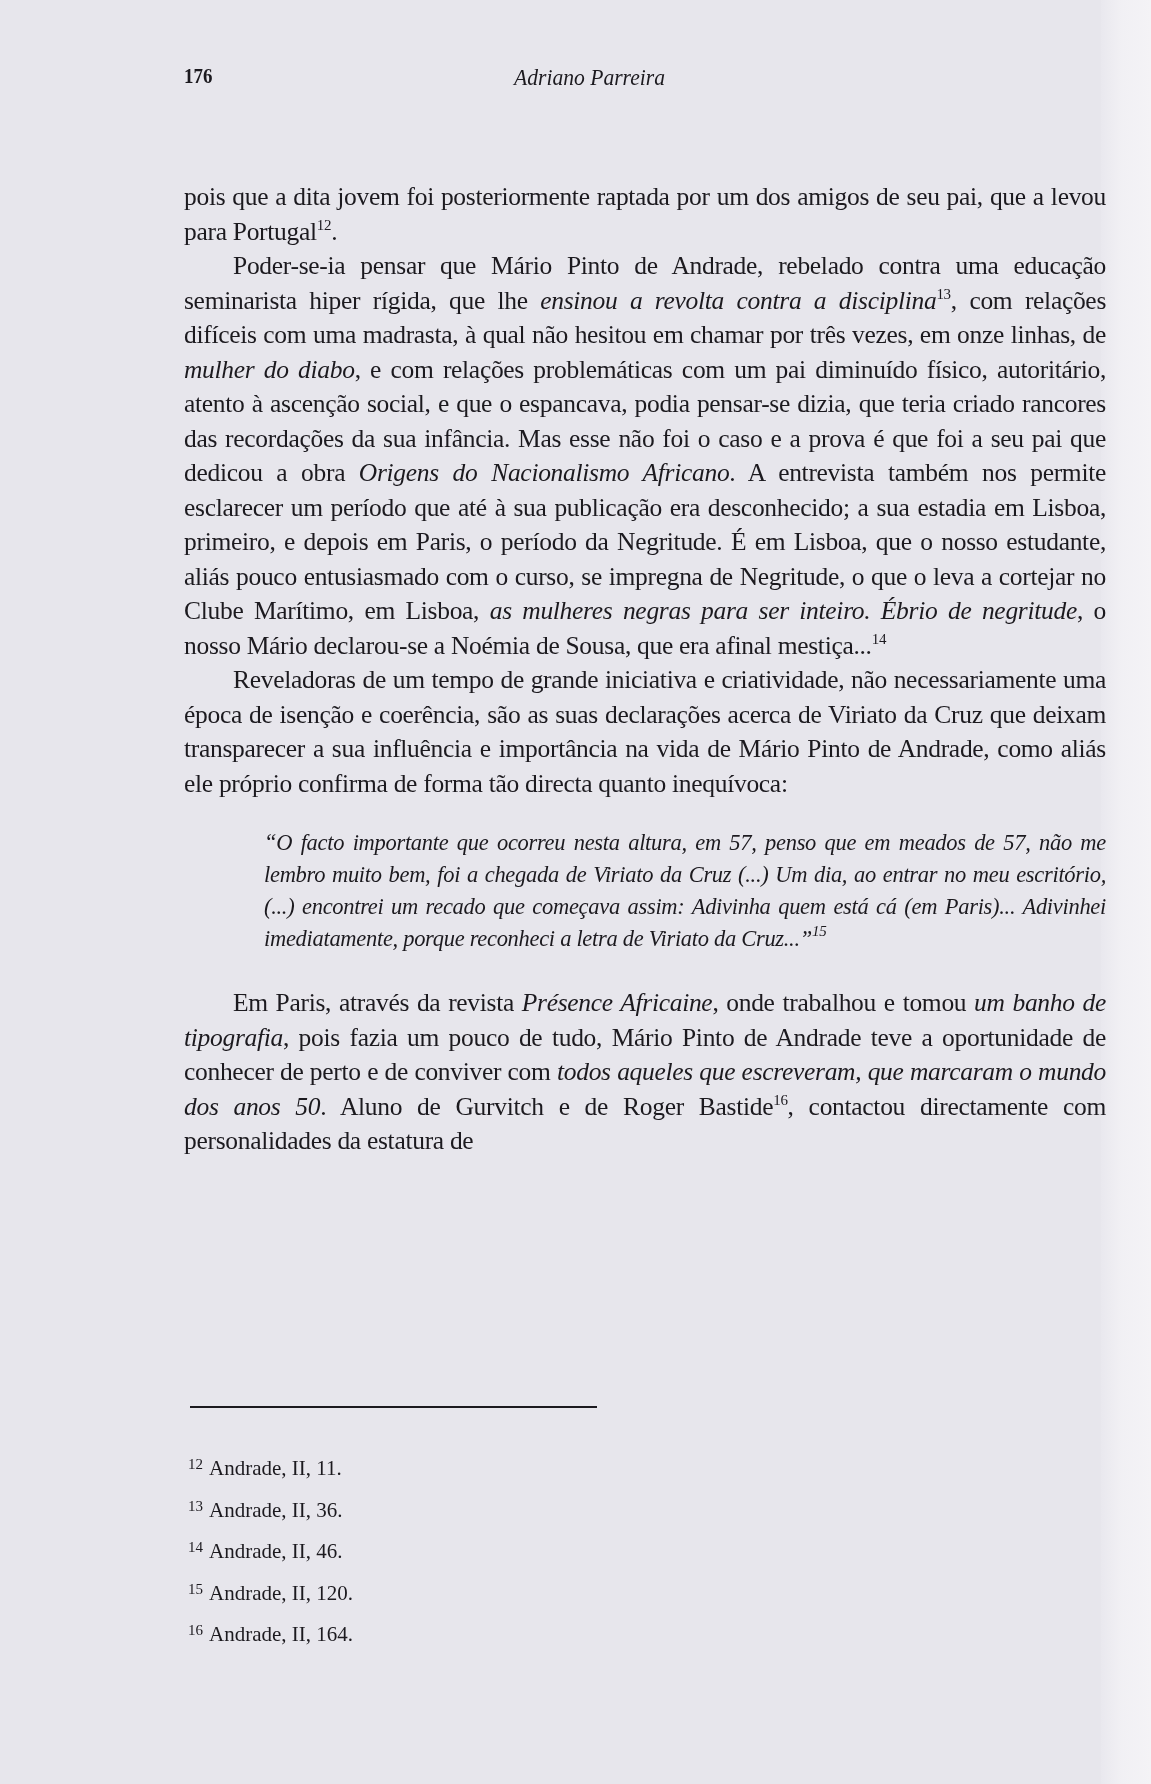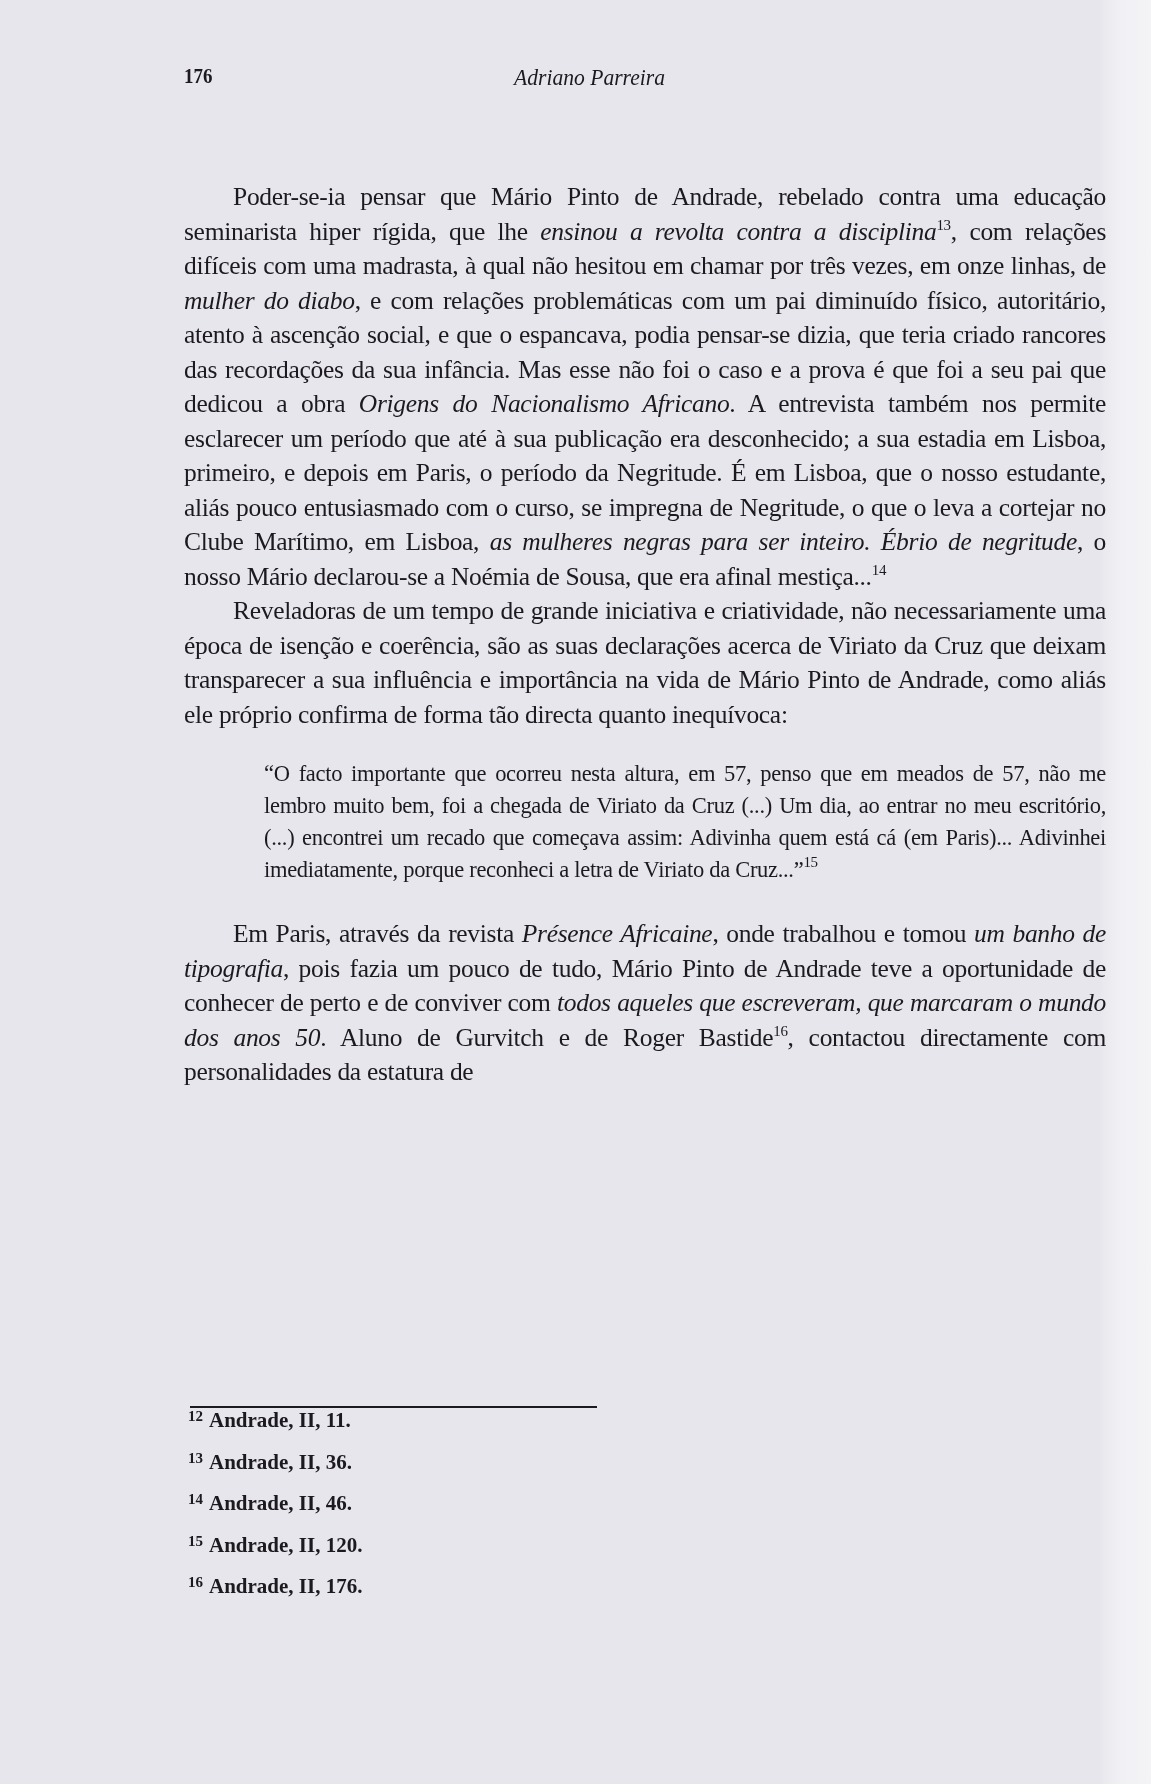--- a/index.html
+++ b/index.html
@@ -68,39 +68,39 @@
     sup {
       font-size: 15px;
       line-height: 0;
       vertical-align: 10px;
     }
     .blockquote {
       margin: 26px 0 31px 80px !important;
       font-size: 22.5px;
       line-height: 32px;
       text-align: justify;
+      font-style: italic;
     }
     .after-quote {
       margin-top: 0;
     }
     .footnote-rule {
       position: absolute;
       top: 1406px;
       left: 190px;
       width: 407px;
       height: 2px;
       background: #1c1a1f;
     }
     .footnotes {
       position: absolute;
-      top: 1398px;
+      top: 1446px;
       left: 188px;
       font-size: 21px;
       line-height: 37.5px;
-      font-weight: bold;
     }
     .footnote {
       white-space: nowrap;
     }
     .fn-num {
       font-size: 15px;
       vertical-align: 6px;
       margin-right: 6px;
     }
   </style>
@@ -108,20 +108,21 @@
 <body>
 
 <div class="page-edge"></div>
 
 <div class="header">
   <span class="page-number">176</span>
   <span class="running-head">Adriano Parreira</span>
 </div>
 
 <div class="body-text">
+  <p><span>pois que a dita jovem foi posteriormente raptada por um dos amigos de seu pai, que a levou para Portugal</span><sup>12</sup><span>.</span></p>
   <p class="indent"><span>Poder-se-ia pensar que Mário Pinto de Andrade, rebelado contra uma educação seminarista hiper rígida, que lhe </span><em>ensinou a revolta contra a disciplina</em><sup>13</sup><span>, com relações difíceis com uma madrasta, à qual não hesitou em chamar por três vezes, em onze linhas, de </span><em>mulher do diabo</em><span>, e com relações problemáticas com um pai diminuído físico, autoritário, atento à ascenção social, e que o espancava, podia pensar-se dizia, que teria criado rancores das recordações da sua infância. Mas esse não foi o caso e a prova é que foi a seu pai que dedicou a obra </span><em>Origens do Nacionalismo Africano</em><span>. A entrevista também nos permite esclarecer um período que até à sua publicação era desconhecido; a sua estadia em Lisboa, primeiro, e depois em Paris, o período da Negritude. É em Lisboa, que o nosso estudante, aliás pouco entusiasmado com o curso, se impregna de Negritude, o que o leva a cortejar no Clube Marítimo, em Lisboa, </span><em>as mulheres negras para ser inteiro. Ébrio de negritude</em><span>, o nosso Mário declarou-se a Noémia de Sousa, que era afinal mestiça...</span><sup>14</sup></p>
   <p class="indent"><span>Reveladoras de um tempo de grande iniciativa e criatividade, não necessariamente uma época de isenção e coerência, são as suas declarações acerca de Viriato da Cruz que deixam transparecer a sua influência e importância na vida de Mário Pinto de Andrade, como aliás ele próprio confirma de forma tão directa quanto inequívoca:</span></p>
   <p class="blockquote"><span>“O facto importante que ocorreu nesta altura, em 57, penso que em meados de 57, não me lembro muito bem, foi a chegada de Viriato da Cruz (...) Um dia, ao entrar no meu escritório, (...) encontrei um recado que começava assim: Adivinha quem está cá (em Paris)... Adivinhei imediatamente, porque reconheci a letra de Viriato da Cruz...”</span><sup>15</sup></p>
   <p class="indent after-quote"><span>Em Paris, através da revista </span><em>Présence Africaine</em><span>, onde trabalhou e tomou </span><em>um banho de tipografia</em><span>, pois fazia um pouco de tudo, Mário Pinto de Andrade teve a oportunidade de conhecer de perto e de conviver com </span><em>todos aqueles que escreveram, que marcaram o mundo dos anos 50</em><span>. Aluno de Gurvitch e de Roger Bastide</span><sup>16</sup><span>, contactou directamente com personalidades da estatura de</span></p>
 </div>
 
 <div class="footnote-rule"></div>
 
 <div class="footnotes">
   <div class="footnote">
@@ -130,15 +131,15 @@
   <div class="footnote">
     <span class="fn-num">13</span><span>Andrade, II, 36.</span>
   </div>
   <div class="footnote">
     <span class="fn-num">14</span><span>Andrade, II, 46.</span>
   </div>
   <div class="footnote">
     <span class="fn-num">15</span><span>Andrade, II, 120.</span>
   </div>
   <div class="footnote">
-    <span class="fn-num">16</span><span>Andrade, II, 176.</span>
+    <span class="fn-num">16</span><span>Andrade, II, 164.</span>
   </div>
 </div>
 
 </body></html>

